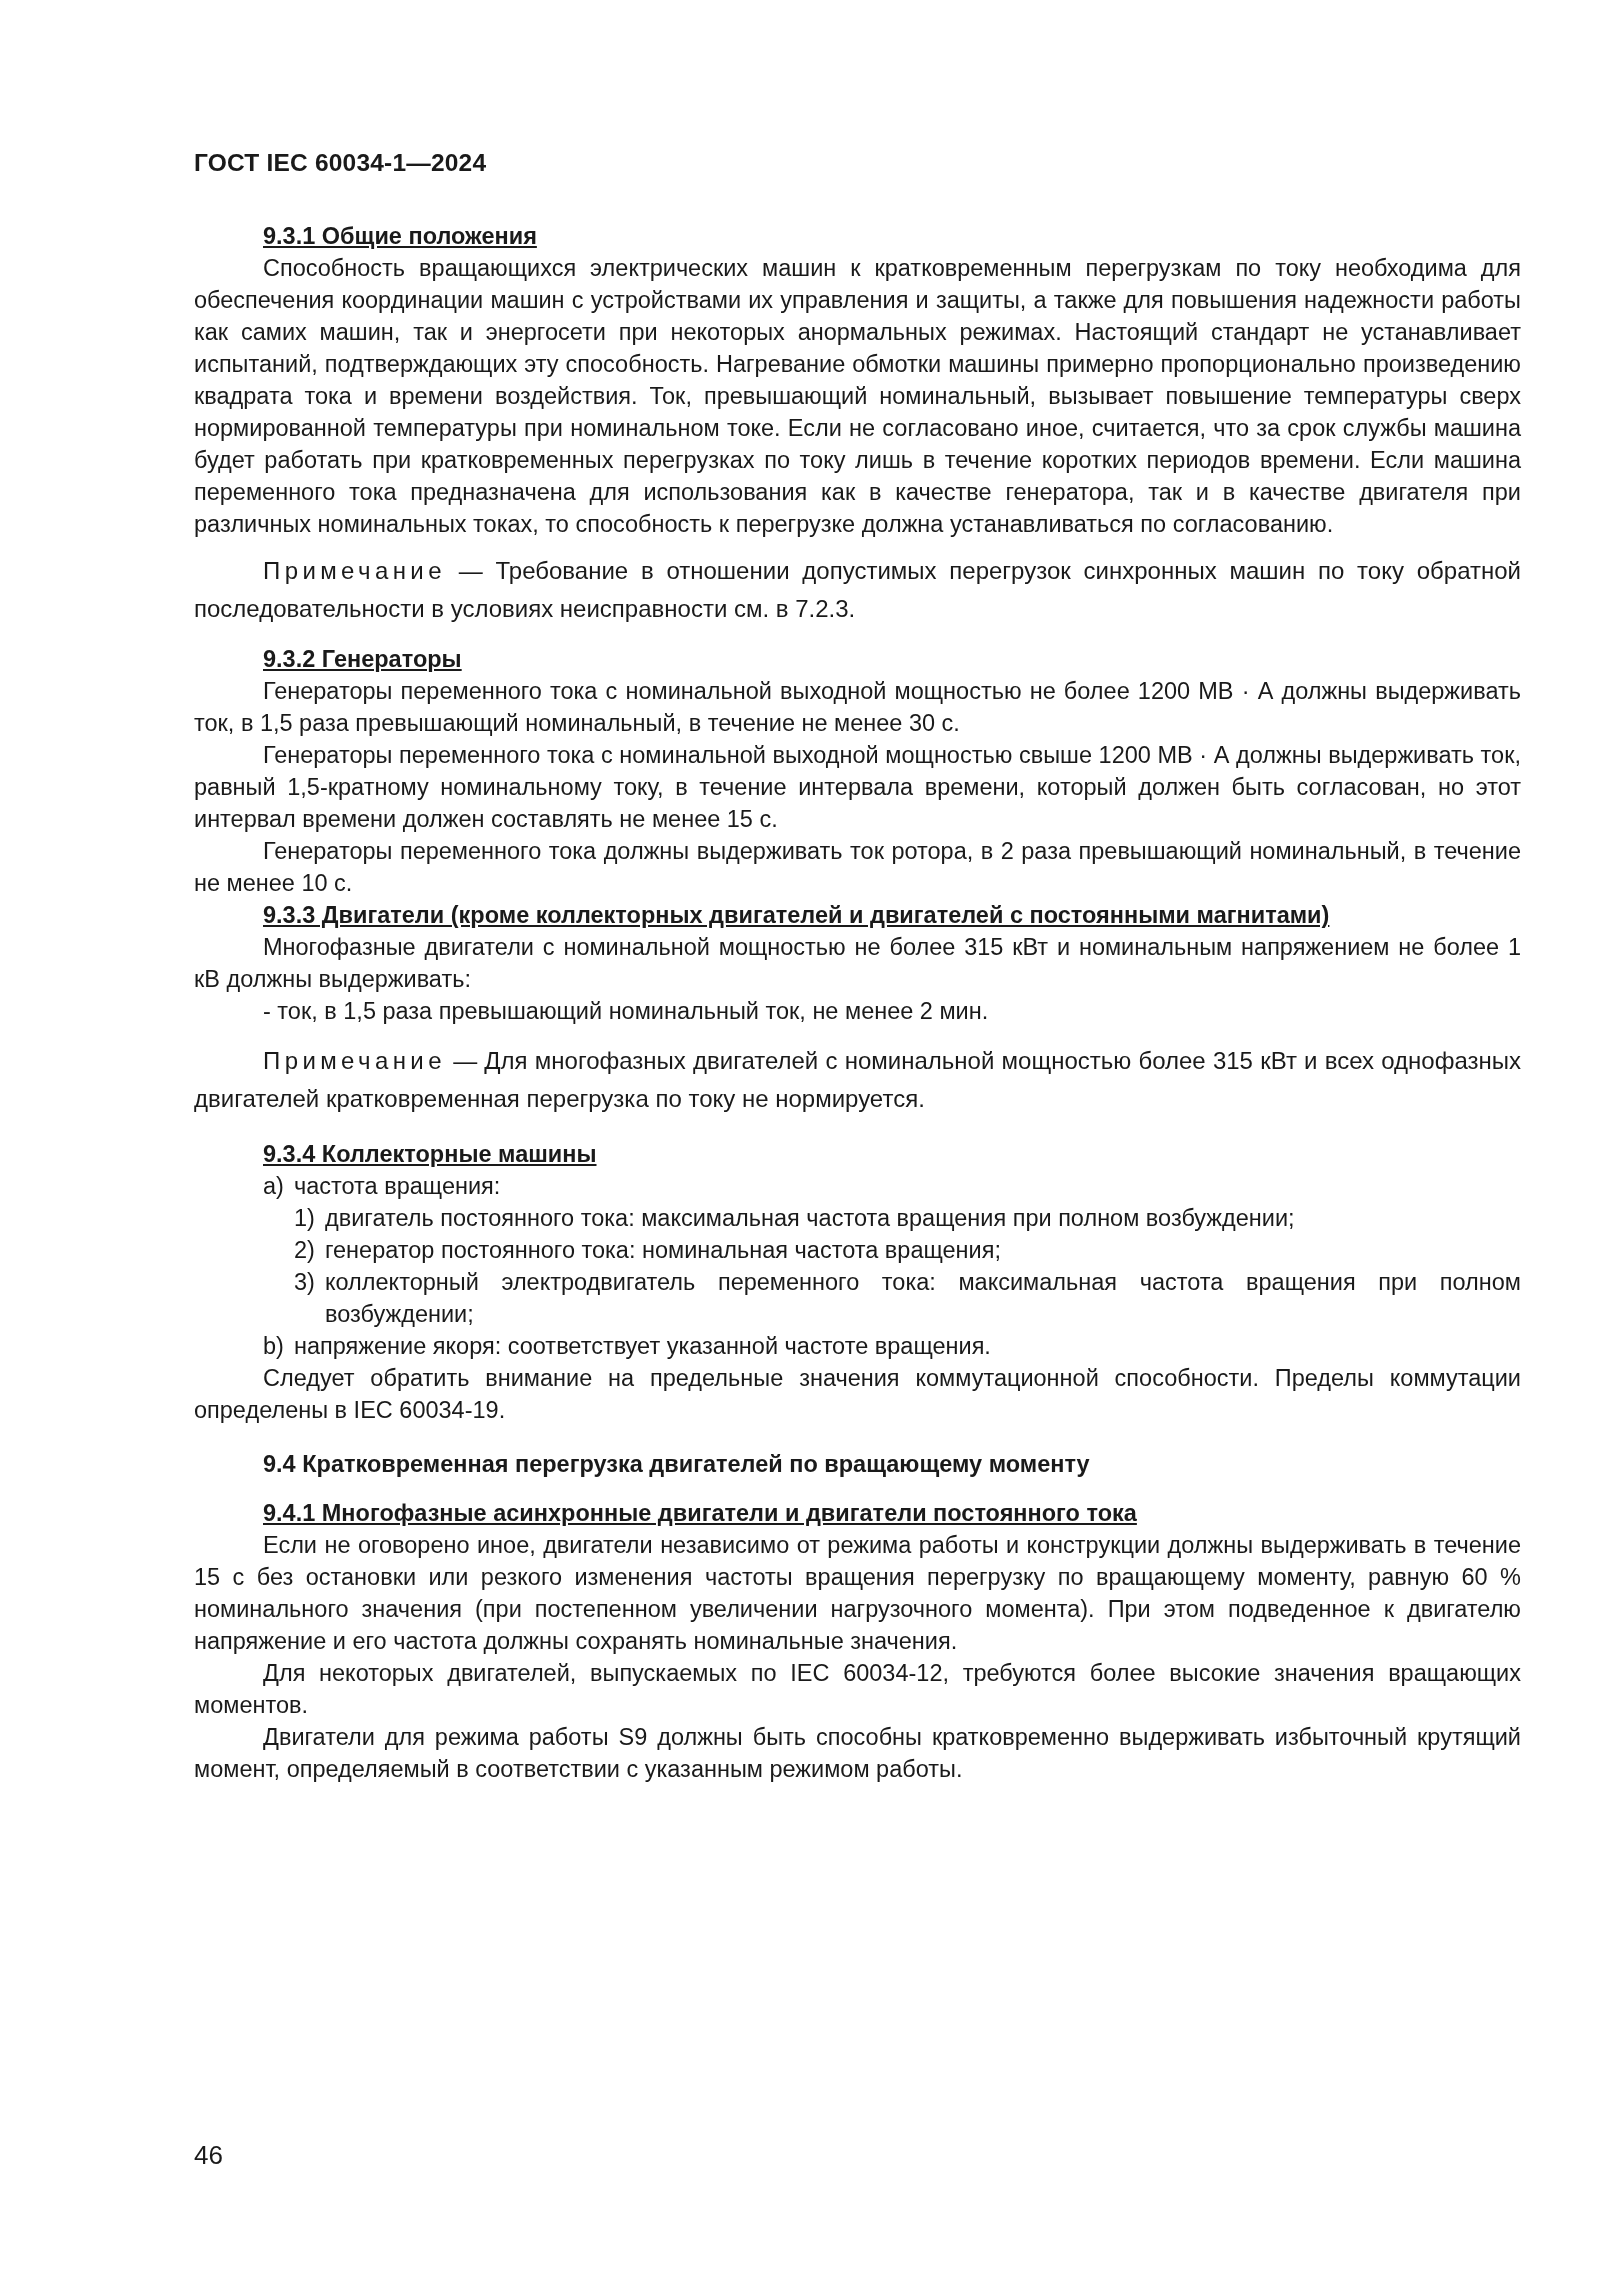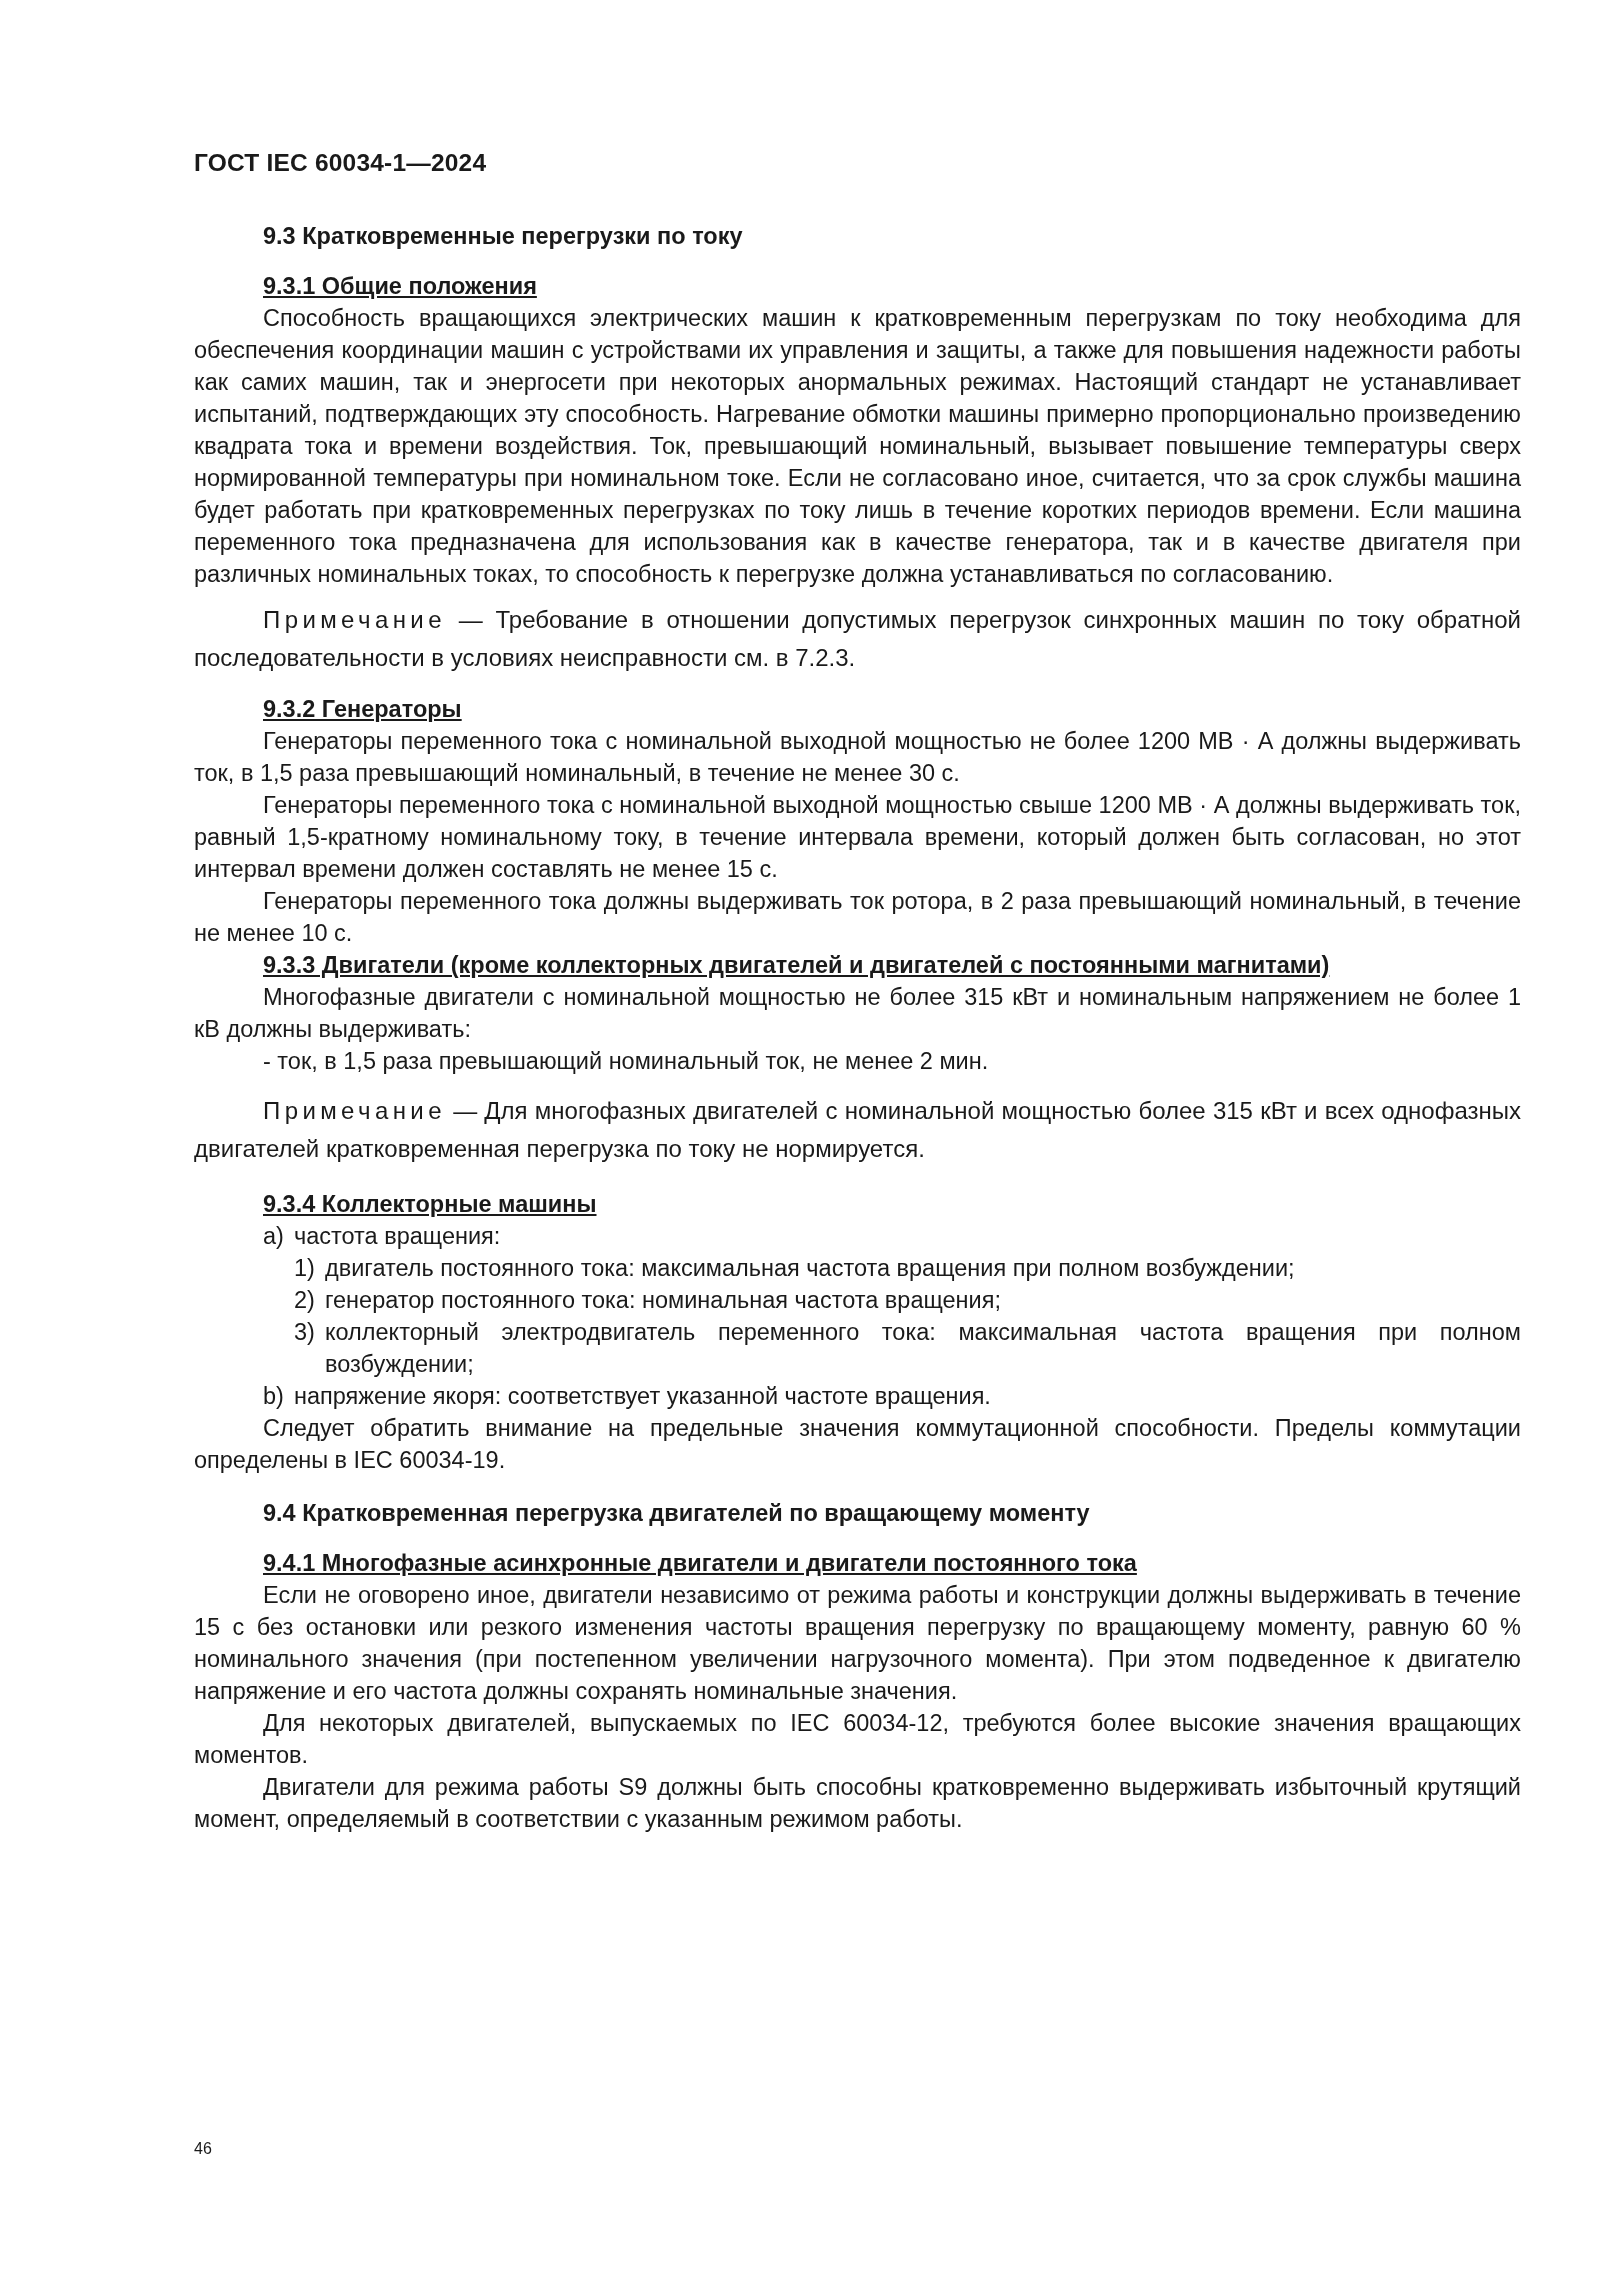--- a/index.html
+++ b/index.html
@@ -15,31 +15,30 @@
   .note { font-size: 24px; line-height: 38px; text-align: justify; text-indent: 69px; margin: 11.8px 0 15.7px 0; }
   .note .lbl { letter-spacing: 4.4px; }
   .list-a { font-size: 23.5px; line-height: 32px; margin: 0; padding-left: 69px; }
   .list-a .row { display: flex; }
   .list-a .mk { width: 31px; flex: none; }
   .list-n { padding-left: 31px; }
   .list-n .row { display: flex; text-align: justify; }
   .list-n .mk { width: 31px; flex: none; }
   .list-n .tx { flex: 1; }
   .gap-m { height: 21.6px; }
-  .page-num { position: absolute; top: 2140px; left: 0; font-size: 16px; }
+  .page-num { position: absolute; top: 2140px; left: 0; font-size: 26px; }
 </style>
 </head>
 <body>
 
 <div class="page">
   <div class="doc-header">ГОСТ IEC 60034-1—2024</div>
 
   <div class="content">
 
-    <div class="h2">9.3  Кратковременные перегрузки по току</div>
 
     <div class="h3">9.3.1  Общие положения</div>
     <p class="p last">Способность вращающихся электрических машин к кратковременным перегрузкам по току необходима для обеспечения координации машин с устройствами их управления и защиты, а также для повышения надежности работы как самих машин, так и энергосети при некоторых анормальных режимах. Настоящий стандарт не устанавливает испытаний, подтверждающих эту способность. Нагревание обмотки машины примерно пропорционально произведению квадрата тока и времени воздействия. Ток, превышающий номинальный, вызывает повышение температуры сверх нормированной температуры при номинальном токе. Если не согласовано иное, считается, что за срок службы машина будет работать при кратковременных перегрузках по току лишь в течение коротких периодов времени. Если машина переменного тока предназначена для использования как в качестве генератора, так и в качестве двигателя при различных номинальных токах, то способность к перегрузке должна устанавливаться по согласованию.</p>
     <p class="note"><span class="lbl">Примечание</span><span> — Требование в отношении допустимых перегрузок синхронных машин по току обратной последовательности в условиях неисправности см. в 7.2.3.</span></p>
 
     <div class="h3">9.3.2  Генераторы</div>
     <p class="p last">Генераторы переменного тока с номинальной выходной мощностью не более 1200 МВ · А должны выдерживать ток, в 1,5 раза превышающий номинальный, в течение не менее 30 с.</p>
     <p class="p last">Генераторы переменного тока с номинальной выходной мощностью свыше 1200 МВ · А должны выдерживать ток, равный 1,5-кратному номинальному току, в течение интервала времени, который должен быть согласован, но этот интервал времени должен составлять не менее 15 с.</p>
     <p class="p last">Генераторы переменного тока должны выдерживать ток ротора, в 2 раза превышающий номинальный, в течение не менее 10 с.</p>
 

